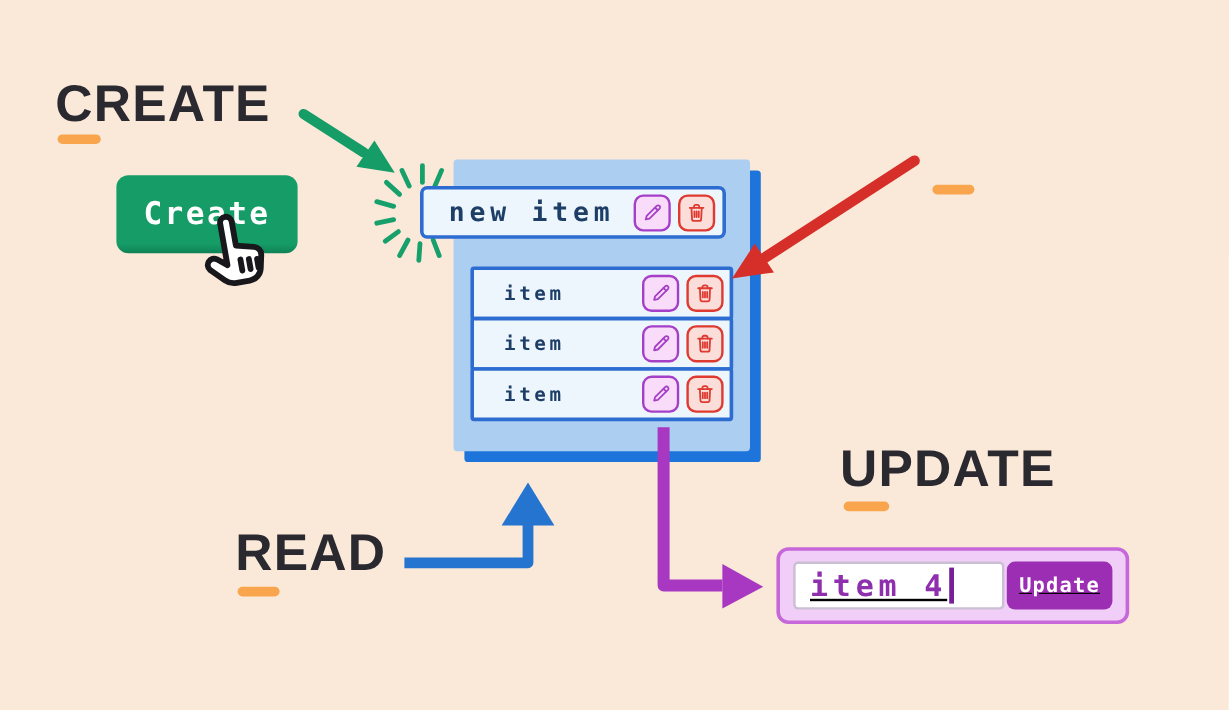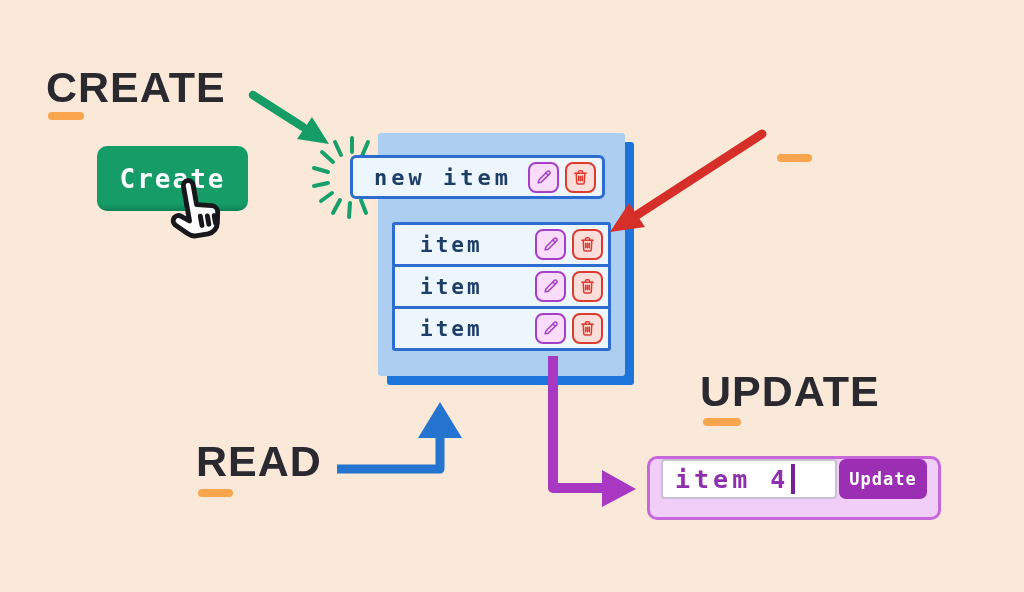--- a/index.html
+++ b/index.html
@@ -32,21 +32,21 @@
     background:var(--panel-blue);border-radius:3px;
     box-shadow:9px 9px 0 0 var(--panel-shadow-blue);z-index:1;}
 
   .row{display:flex;align-items:center;background:var(--row-bg);
     border:3px solid var(--row-border);
     font-family:"DejaVu Sans Mono",monospace;font-weight:700;color:var(--navy-text);}
   .new-item-row{position:absolute;left:350px;top:155px;width:255px;height:44px;
     border-radius:6px;padding:0 6px 0 21px;font-size:22px;letter-spacing:4px;z-index:3;}
   .items-stack{position:absolute;left:392px;top:222px;width:219px;z-index:2;}
   .item-row{height:45px;border-radius:3px;padding:0 5px 0 25px;
-    font-size:21px;letter-spacing:3px;margin-top:-3px;}
+    font-size:16px;letter-spacing:3px;margin-top:-3px;}
   .items-stack .item-row:first-child{margin-top:0;}
   .row-text{flex:0 0 auto;}
   .row-actions{margin-left:auto;display:flex;gap:6px;}
   .icon-btn{width:31px;height:31px;border-radius:8px;display:flex;align-items:center;
     justify-content:center;cursor:pointer;padding:0;}
   .icon-btn.pencil{background:var(--pencil-bg);border:2.5px solid var(--pencil-purple);}
   .icon-btn.trash{background:var(--trash-bg);border:2.5px solid var(--trash-red);}
   .icon-btn svg{width:19px;height:19px;fill:none;stroke-width:1.9;
     stroke-linecap:round;stroke-linejoin:round;}
   .icon-btn.pencil svg{stroke:var(--pencil-purple);}
@@ -60,22 +60,22 @@
   .s-burst{stroke:var(--burst-green);stroke-width:4;stroke-linecap:round;}
 
   .hand-cursor{position:absolute;left:158px;top:176px;width:72px;height:72px;z-index:6;
     transform:rotate(-10deg);}
   .hand-cursor path{fill:#ffffff;stroke:#17171c;stroke-width:2.3;
     stroke-linecap:round;stroke-linejoin:round;}
   .hand-cursor .knuckles{fill:none;}
 
   .update-widget{position:absolute;left:647px;top:456px;width:294px;height:64px;
     background:var(--update-panel-bg);border:3px solid var(--update-panel-border);
-    border-radius:10px;display:flex;align-items:flex-start;justify-content:space-between;
-    padding:0 11px;z-index:2;}
+    border-radius:10px;display:flex;align-items:center;justify-content:space-between;
+    padding:0 11px;z-index:2;text-decoration:underline;}
   .update-input{width:176px;height:40px;background:#ffffff;border:2px solid var(--input-border);
     border-radius:4px;display:flex;align-items:center;padding-left:12px;
     font-family:"DejaVu Sans Mono",monospace;font-weight:700;font-size:25px;
     letter-spacing:4px;color:var(--input-text);cursor:text;}
   .caret{display:inline-block;width:4px;height:30px;background:var(--caret);margin-left:2px;}
   .update-btn{width:88px;height:40px;background:var(--update-button-bg);border:none;
     border-radius:7px;color:var(--button-text);font-family:"DejaVu Sans Mono",monospace;
     font-weight:700;font-size:17px;letter-spacing:1px;cursor:pointer;}
 </style>
 </head>

